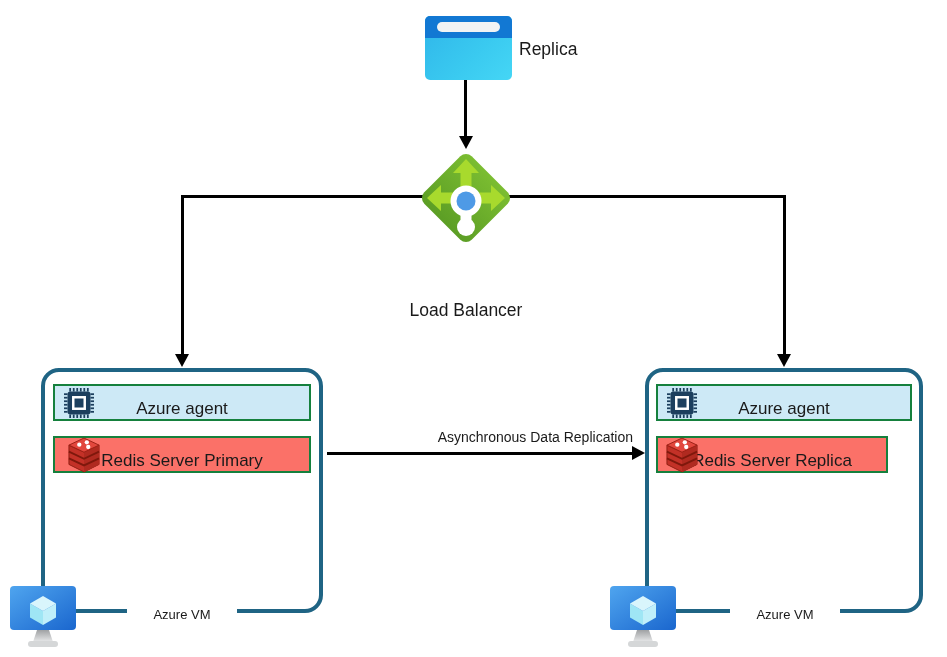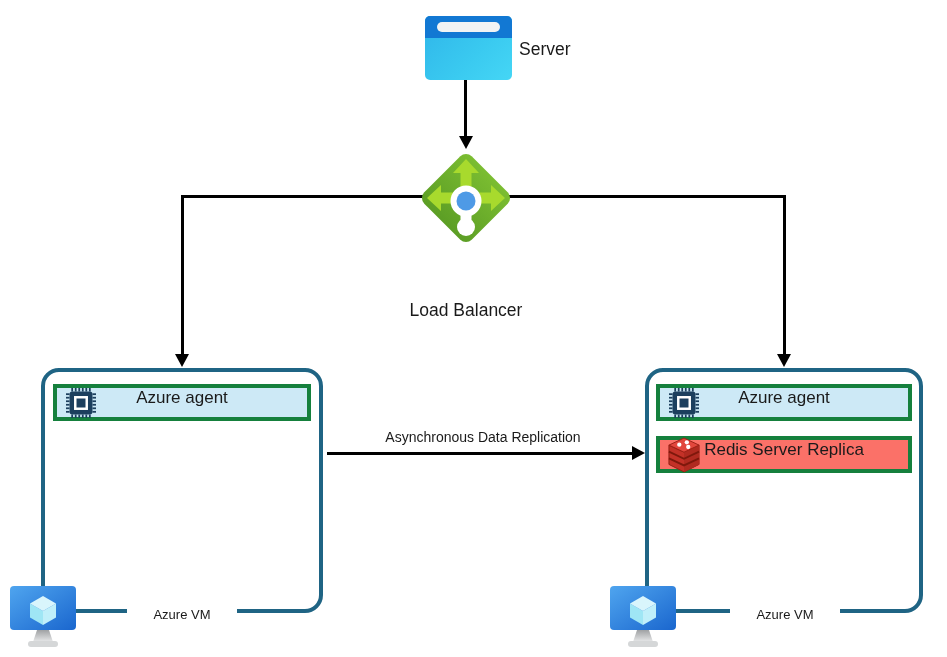--- a/index.html
+++ b/index.html
@@ -22,30 +22,30 @@
     background:linear-gradient(135deg,#2FB5E9 0%,#3ACAF0 60%,#45D6F5 100%);overflow:hidden;z-index:3;}
   .client-icon .topbar{position:absolute;left:0;top:0;width:100%;height:22px;background:#1278D3;}
   .client-icon .addressbar{position:absolute;left:12px;top:6px;width:63px;height:10px;border-radius:5px;background:#F1F3F4;}
 
   
   .node-label{position:absolute;font-size:17.5px;line-height:24px;white-space:nowrap;}
   .centered{text-align:center;margin-top:44px;}
 
   
   .vm-box{position:absolute;top:368px;height:245px;border:4px solid #1F6484;border-radius:18px;background:#ffffff;z-index:2;}
-  .bar{position:absolute;height:37px;border:4px solid #15803d;display:flex;align-items:flex-start;justify-content:center;z-index:3;}
+  .bar{position:absolute;height:37px;border:2px solid #15803d;display:flex;align-items:flex-end;justify-content:center;z-index:3;}
   .bar.agent{background:#CDE9F6;}
   .bar.redis{background:#FB7168;}
   .bar .bar-label{font-size:17px;white-space:nowrap;}
   .bar .bar-icon{position:absolute;top:50%;transform:translateY(-50%);}
 
   .vm-label{position:absolute;top:604px;height:22px;background:#ffffff;text-align:center;
     font-size:13px;line-height:22px;z-index:4;white-space:nowrap;}
 
-  .repl-label{position:absolute;left:333px;top:429px;width:300px;text-align:center;font-size:14px;z-index:1;}
+  .repl-label{position:absolute;left:333px;top:429px;width:300px;text-align:right;font-size:14px;z-index:1;}
 
   svg{display:block;}
 </style>
 </head>
 <body>
 
 <div class="canvas">
 
   <div class="line" style="left:464px;top:80px;width:3px;height:57px;"></div>
   <div class="arrow-down" style="left:459px;top:136px;"></div>
@@ -57,21 +57,21 @@
   <div class="arrow-down" style="left:777px;top:354px;"></div>
 
   <div class="line" style="left:327px;top:452px;width:306px;height:3px;"></div>
   <div class="arrow-right" style="left:632px;top:446px;"></div>
   <div class="repl-label">Asynchronous Data Replication</div>
 
   <div class="client-icon">
     <div class="topbar"></div>
     <div class="addressbar"></div>
   </div>
-  <div class="node-label" style="left:519px;top:37px;">Server</div>
+  <div class="node-label" style="left:519px;top:37px;">Replica</div>
 
   <div class="abs" style="left:414px;top:146px;width:104px;height:104px;z-index:3;">
     <svg width="104" height="104" viewBox="0 0 104 104">
       <defs>
         <linearGradient id="lbGreen" x1="0" y1="0" x2="0" y2="1">
           <stop offset="0" stop-color="#7BBD31"></stop>
             <stop offset="1" stop-color="#5C9E25"></stop>
         </linearGradient>
       </defs>
       <rect x="18.5" y="18.5" width="67" height="67" rx="8" fill="url(#lbGreen)" transform="rotate(45 52 52)"></rect>
@@ -117,20 +117,34 @@
             <rect x="30" y="22" width="4" height="2"></rect>
             <rect x="30" y="26" width="4" height="2"></rect>
           <rect x="4" y="4" width="26" height="26" rx="3"></rect>
         </g>
         <rect x="10.5" y="10.5" width="13" height="13" fill="none" stroke="#ffffff" stroke-width="2.8"></rect>
       </svg>
     </span>
     <span class="bar-label">Azure agent</span>
   </div>
 
+  <div class="bar redis" style="left:53px;top:436px;width:258px;">
+    <span class="bar-icon" style="left:13px;">
+      <svg width="32" height="36" viewBox="0 0 34 38">
+        <polygon points="1,8.5 17,16 33,8.5 33,29 17,37 1,29" fill="#C33127" stroke="#8E1F12" stroke-width="1"></polygon>
+        <polygon points="17,16 33,8.5 33,29 17,37" fill="#B02A20"></polygon>
+        <path d="M1,15.5 L17,23 L33,15.5 M1,22.5 L17,30 L33,22.5" fill="none" stroke="#7E180C" stroke-width="2"></path>
+        <polygon points="17,1 33,8.5 17,16 1,8.5" fill="#E2473D" stroke="#9B2015" stroke-width="1"></polygon>
+        <circle cx="12" cy="8" r="2.3" fill="#ffffff"></circle>
+        <circle cx="20" cy="5.5" r="2.3" fill="#ffffff"></circle>
+        <circle cx="21.5" cy="10.5" r="2.3" fill="#ffffff"></circle>
+      </svg>
+    </span>
+    <span class="bar-label">Redis Server Primary</span>
+  </div>
 
   <div class="vm-label" style="left:127px;width:110px;">Azure VM</div>
 
   <div class="vm-box" style="left:645px;width:278px;"></div>
 
   <div class="bar agent" style="left:656px;top:384px;width:256px;">
     <span class="bar-icon" style="left:9px;">
       <svg width="30" height="30" viewBox="0 0 34 34">
         <g fill="#1C3F5E">
           <rect x="6" y="0" width="2" height="4"></rect>
@@ -158,21 +172,21 @@
             <rect x="30" y="22" width="4" height="2"></rect>
             <rect x="30" y="26" width="4" height="2"></rect>
           <rect x="4" y="4" width="26" height="26" rx="3"></rect>
         </g>
         <rect x="10.5" y="10.5" width="13" height="13" fill="none" stroke="#ffffff" stroke-width="2.8"></rect>
       </svg>
     </span>
     <span class="bar-label">Azure agent</span>
   </div>
 
-  <div class="bar redis" style="left:656px;top:436px;width:256px;">
+  <div class="bar redis" style="left:656px;top:436px;width:232px;">
     <span class="bar-icon" style="left:8px;">
       <svg width="32" height="36" viewBox="0 0 34 38">
         <polygon points="1,8.5 17,16 33,8.5 33,29 17,37 1,29" fill="#C33127" stroke="#8E1F12" stroke-width="1"></polygon>
         <polygon points="17,16 33,8.5 33,29 17,37" fill="#B02A20"></polygon>
         <path d="M1,15.5 L17,23 L33,15.5 M1,22.5 L17,30 L33,22.5" fill="none" stroke="#7E180C" stroke-width="2"></path>
         <polygon points="17,1 33,8.5 17,16 1,8.5" fill="#E2473D" stroke="#9B2015" stroke-width="1"></polygon>
         <circle cx="12" cy="8" r="2.3" fill="#ffffff"></circle>
         <circle cx="20" cy="5.5" r="2.3" fill="#ffffff"></circle>
         <circle cx="21.5" cy="10.5" r="2.3" fill="#ffffff"></circle>
       </svg>

